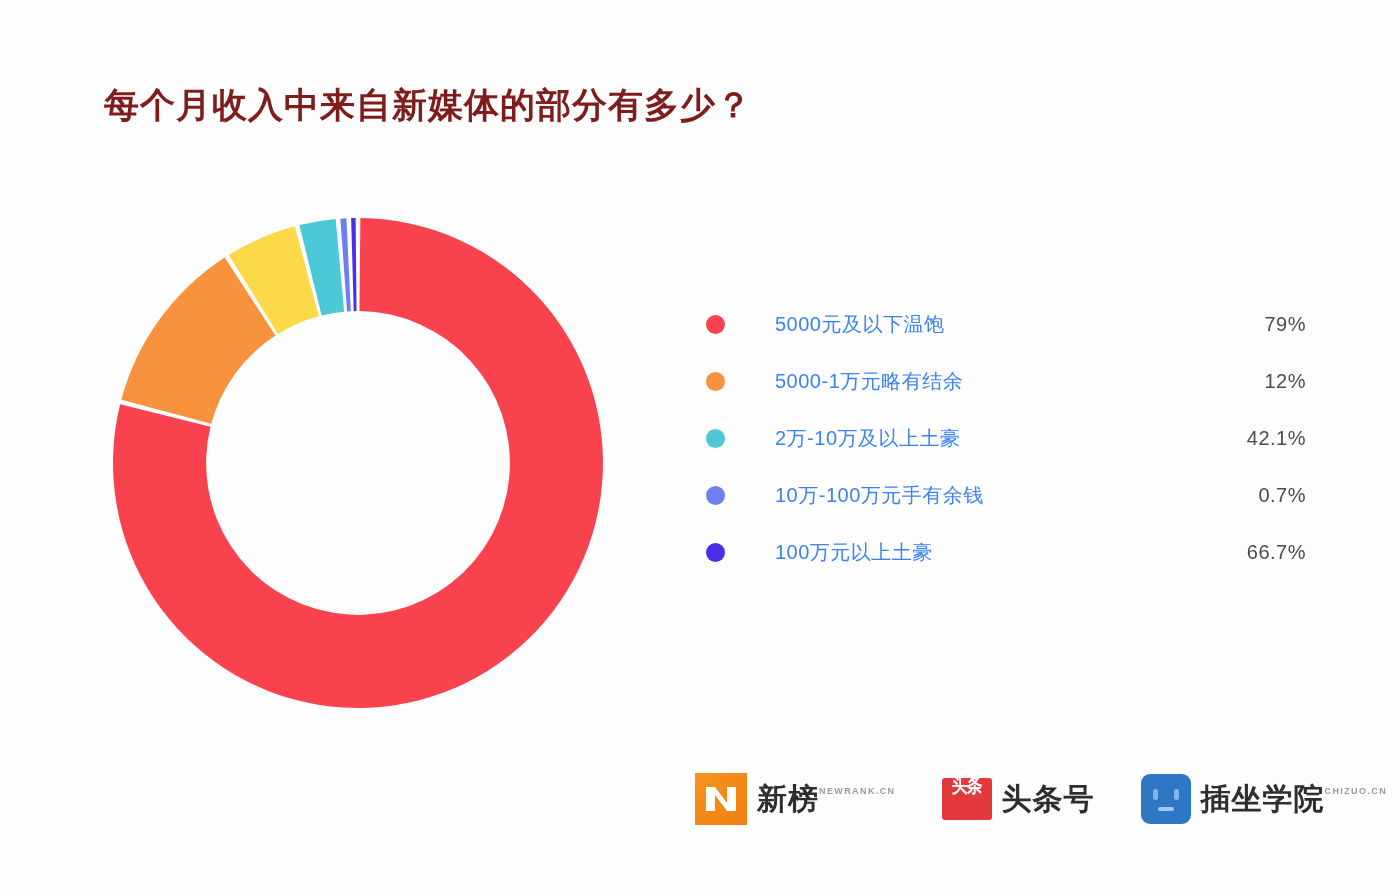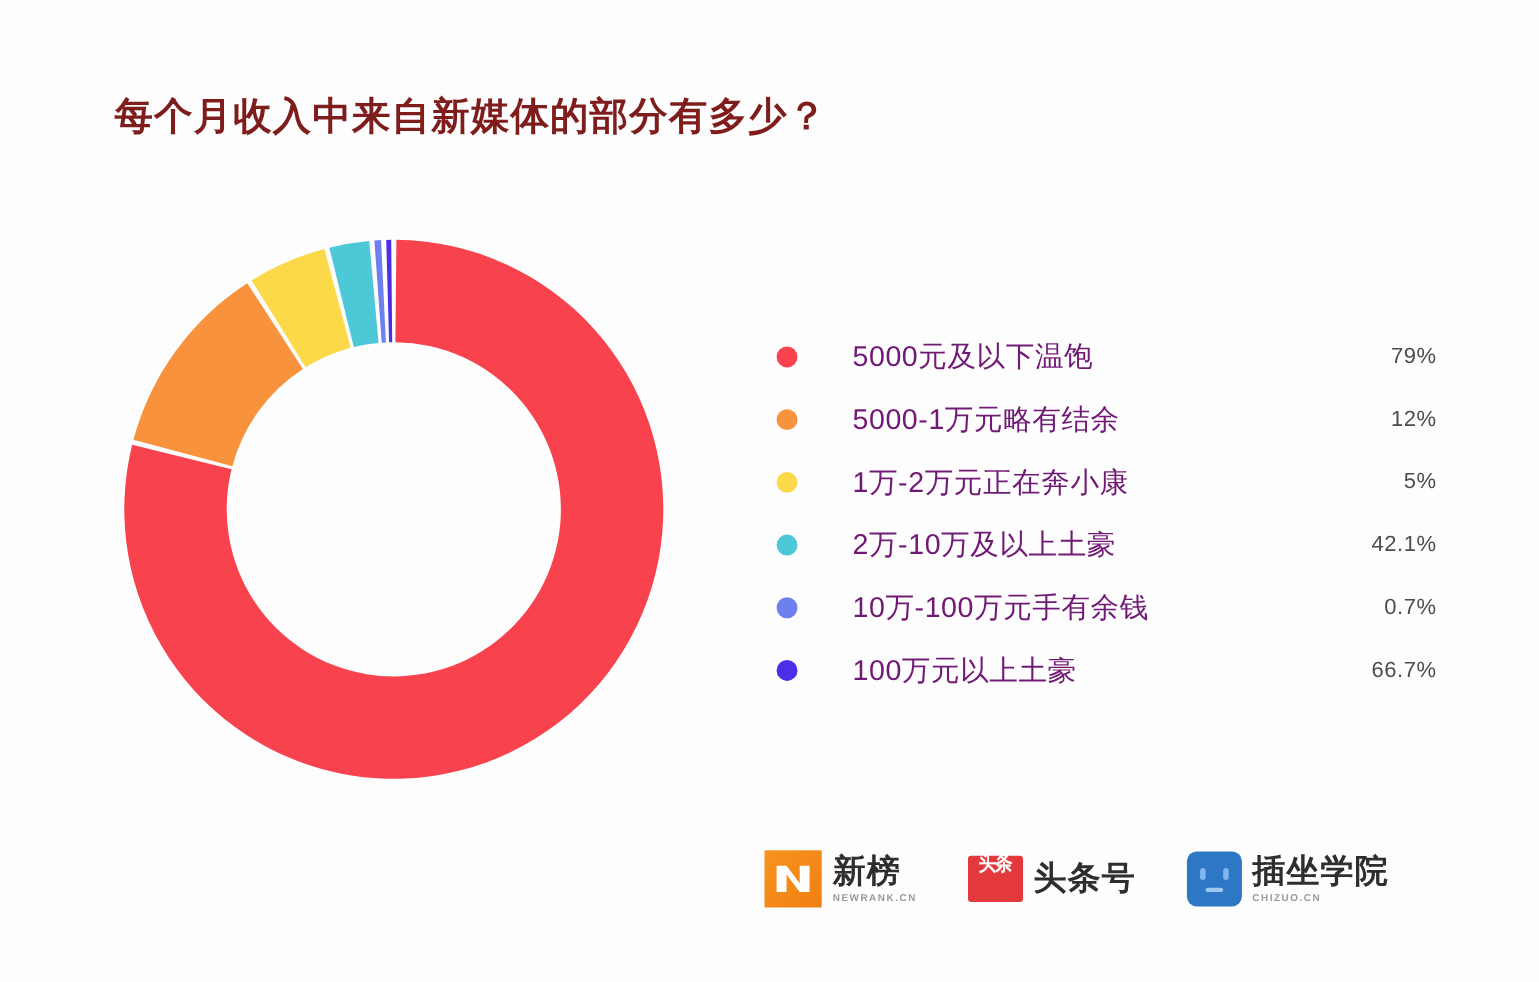--- a/index.html
+++ b/index.html
@@ -55,22 +55,22 @@
     height: 57px;
   }
   .legend-dot {
     width: 19px;
     height: 19px;
     border-radius: 50%;
     flex: 0 0 19px;
   }
   .legend-label {
     margin-left: 50px;
-    font-size: 26px;
-    color: #701a75;
+    font-size: 20px;
+    color: #3b82f6;
     letter-spacing: 0.5px;
     white-space: nowrap;
     flex: 1 1 auto;
   }
   .legend-value {
     font-size: 20px;
     color: #4c4c4c;
     text-align: right;
     flex: 0 0 120px;
     white-space: nowrap;
@@ -97,21 +97,21 @@
     height: 52px;
     background: linear-gradient(135deg, #f7931e 0%, #f07f12 100%);
     position: relative;
     overflow: hidden;
     flex: 0 0 52px;
   }
   .logo-mark-newrank svg { display:block; }
   .logo-text-block {
     margin-left: 10px;
     display: flex;
-    flex-direction: column;
+    flex-direction: row;
     justify-content: center;
   }
   .logo-cn {
     font-size: 30px;
     font-weight: bold;
     color: #2e2e2e;
     line-height: 1.05;
     letter-spacing: 1px;
     white-space: nowrap;
   }
@@ -198,25 +198,20 @@
     <span class="legend-label">5000元及以下温饱</span>
     <span class="legend-value">79%</span>
   </div>
 
   <div class="legend-row">
     <span class="legend-dot" style="background: rgb(248, 146, 61);"></span>
     <span class="legend-label">5000-1万元略有结余</span>
     <span class="legend-value">12%</span>
   </div>
 
-  <div class="legend-row">
-    <span class="legend-dot" style="background: rgb(252, 217, 72);"></span>
-    <span class="legend-label">1万-2万元正在奔小康</span>
-    <span class="legend-value">5%</span>
-  </div>
 
   <div class="legend-row">
     <span class="legend-dot" style="background: rgb(76, 200, 214);"></span>
     <span class="legend-label">2万-10万及以上土豪</span>
     <span class="legend-value">42.1%</span>
   </div>
 
   <div class="legend-row">
     <span class="legend-dot" style="background: rgb(110, 127, 238);"></span>
     <span class="legend-label">10万-100万元手有余钱</span>

